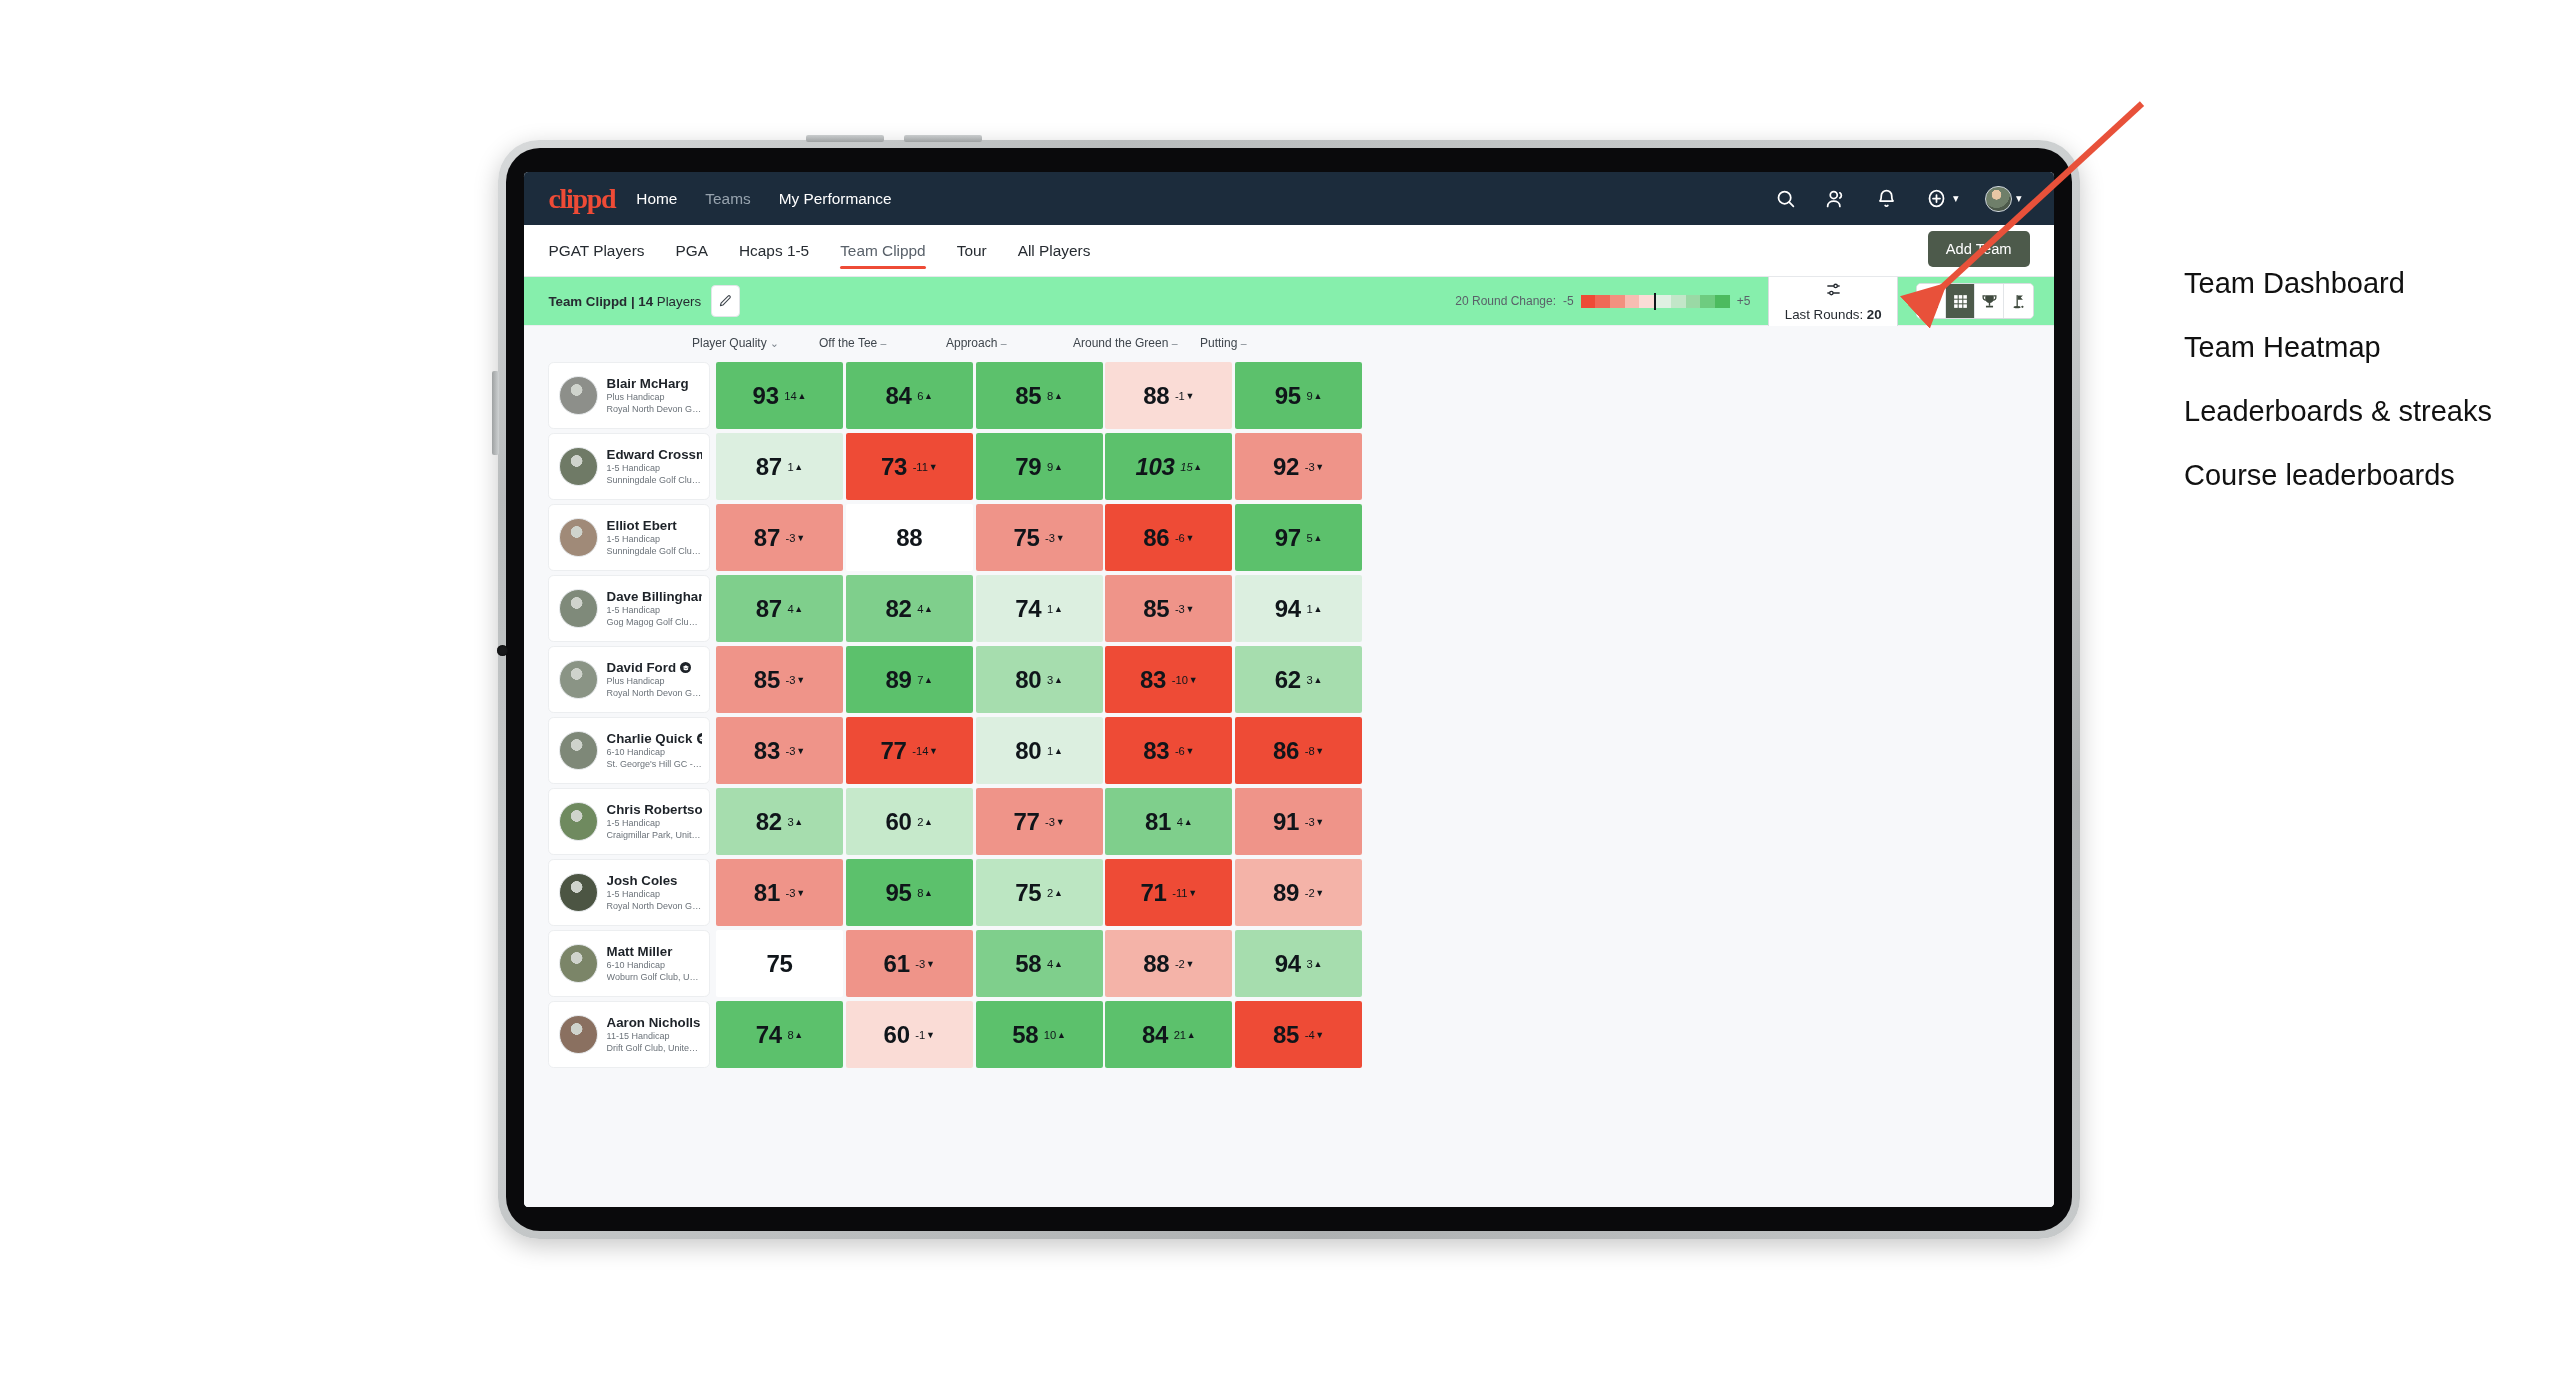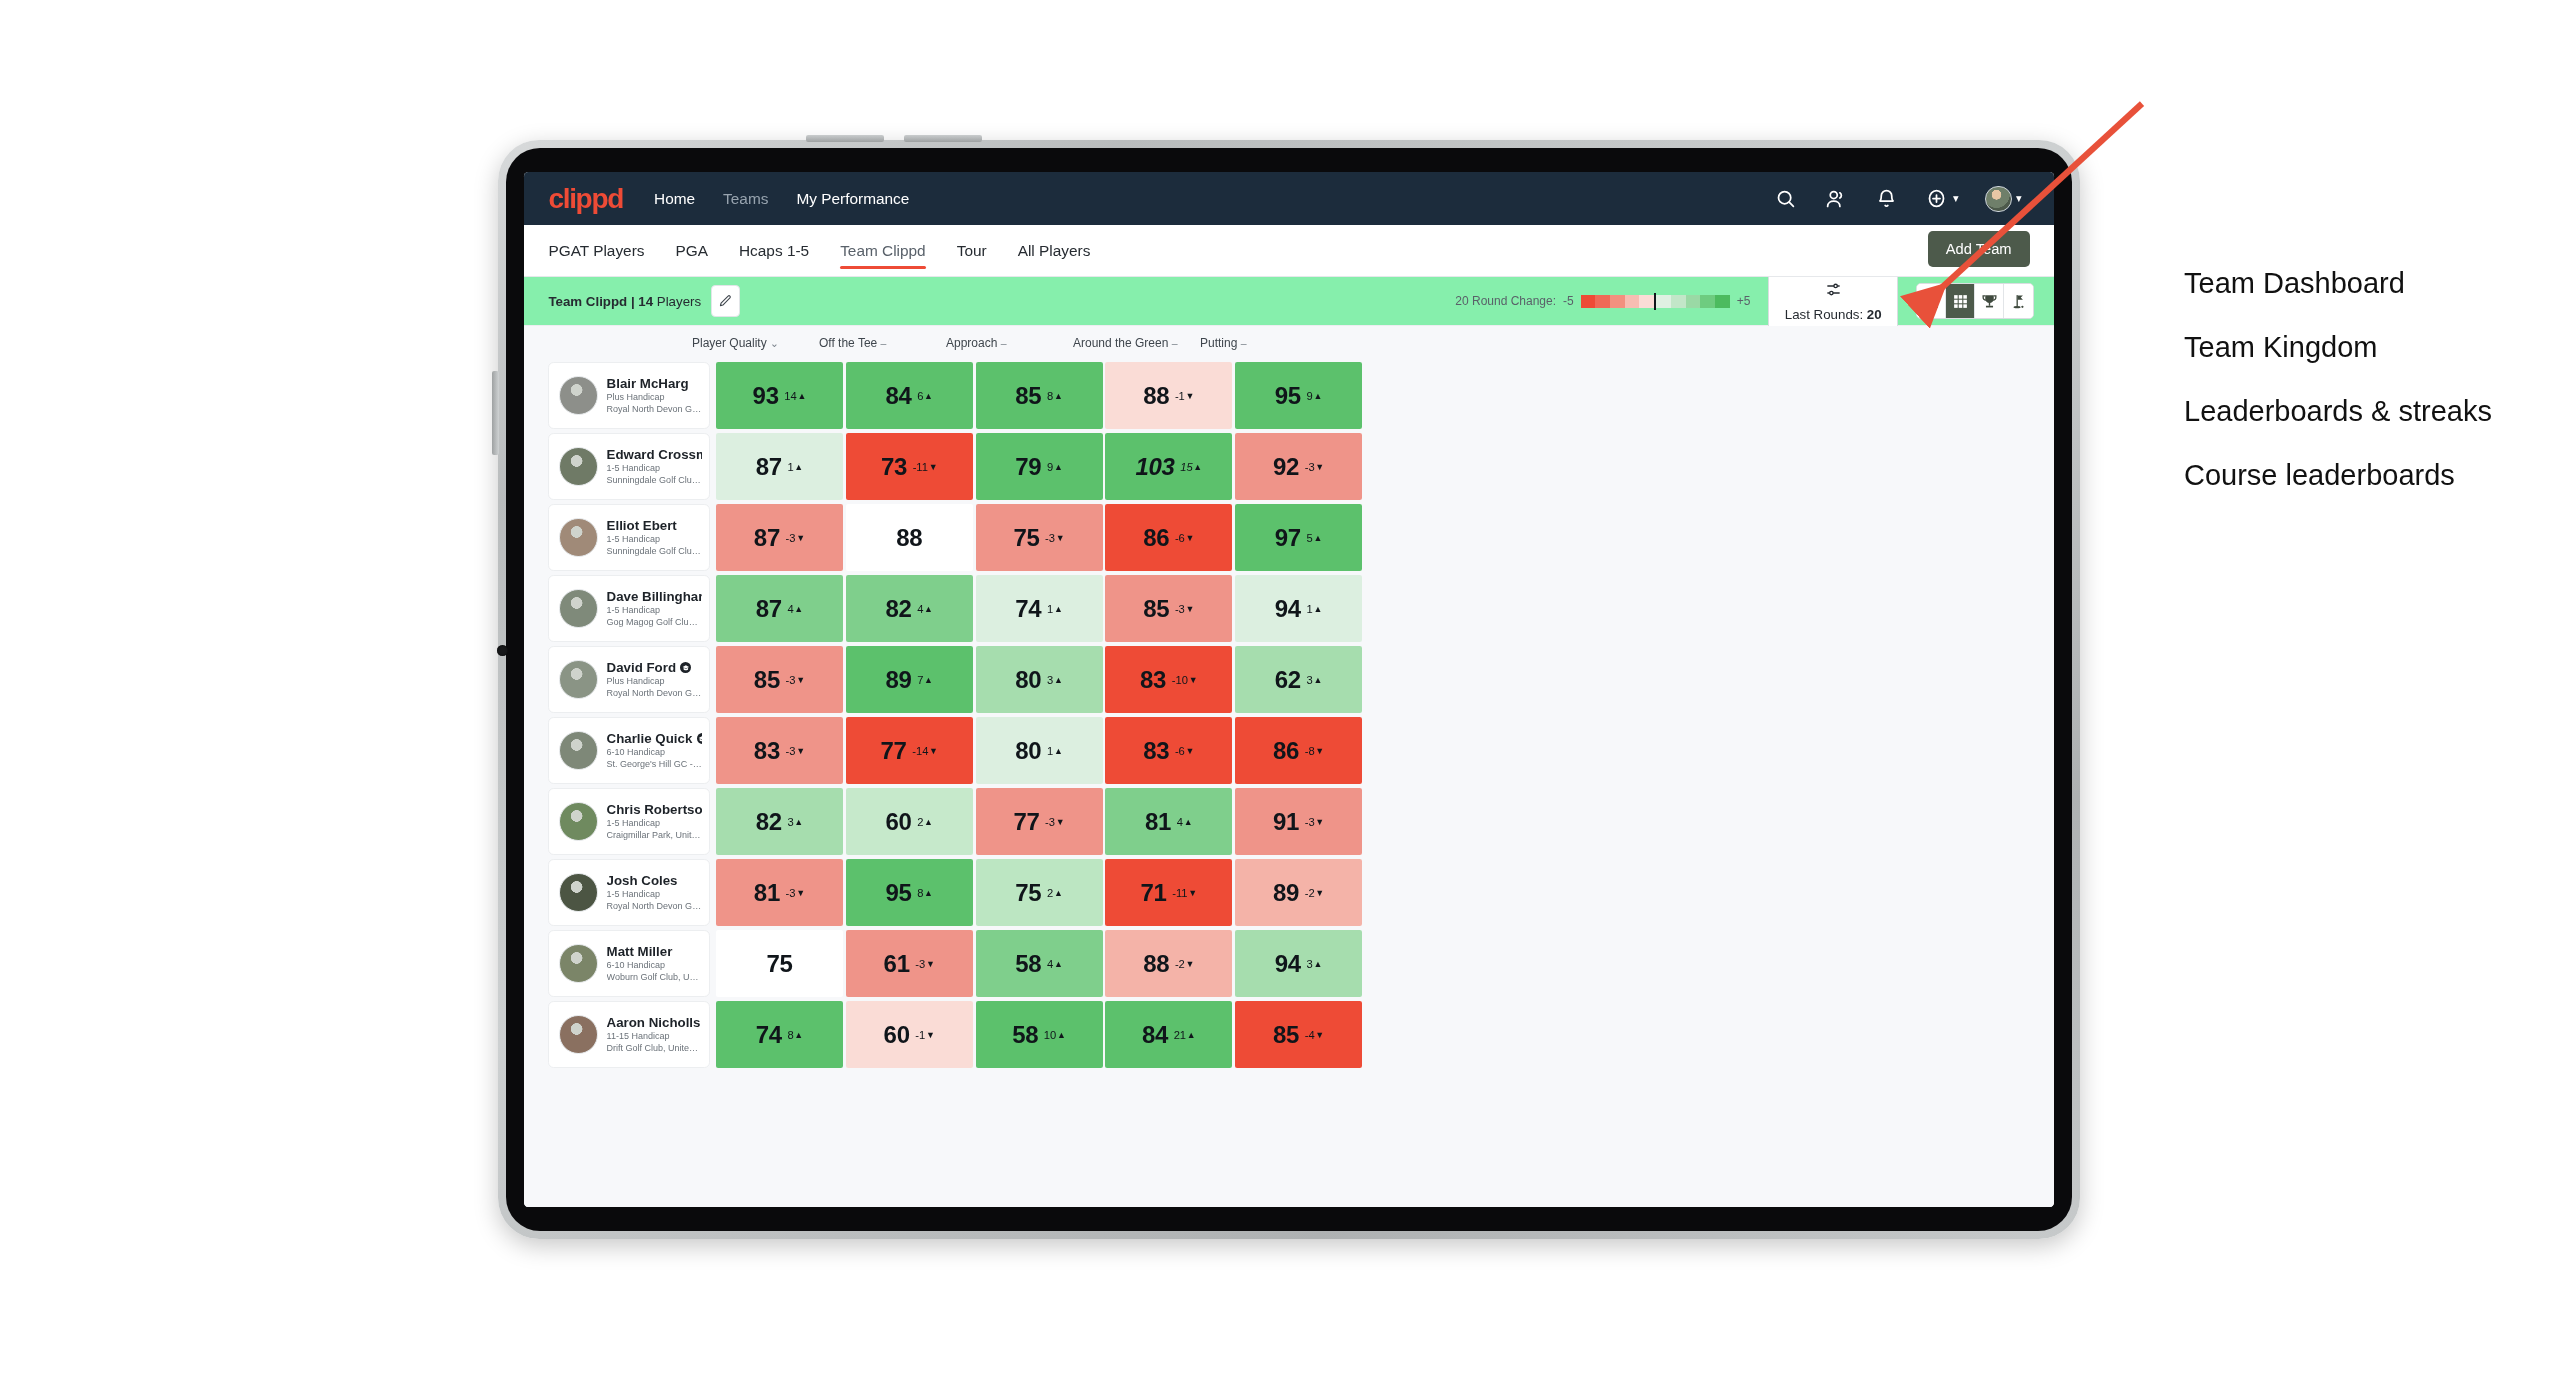--- a/index.html
+++ b/index.html
@@ -42,21 +42,21 @@
   .cam-dot { position:absolute; left:-1.4px; top:505px; width:11.2px; height:11.2px;
              border-radius:50%; background:#17181a; box-shadow:inset 0 0 2.1px #000; }
 
   
   #topnav {
     height: 53px; background: #1c2c3c;
     display: flex; align-items: center; padding: 0 32px 0 24px;
   }
   #logo {
     color: #ee4b36; font-size: 28px; font-weight: 700;
-    letter-spacing: -1.3px; margin-right: 31px; font-family:Liberation Sans, sans-serif;
+    letter-spacing: -1.3px; margin-right: 21px; font-family:Liberation Serif, serif;
   }
   .navlink {
     color: #ffffff; font-size: 15.4px; margin-right: 28px; white-space: nowrap;
   }
   .navlink.dim { color: #97a3ae; }
   #topnav-right { margin-left: auto; display: flex; align-items: center; gap: 26.6px; }
   .nav-ico { width: 24px; height: 24px; display:flex; align-items:center; justify-content:center; color:#fff; }
   .nav-ico svg { width: 21px; height: 21px; }
   .caret { color:#fff; font-size:11.2px; margin-left:4.2px; }
   #avatar {
@@ -806,21 +806,21 @@
               </div>
             </div>
         </div>
 
       </div>
     </div>
   </div>
 
   <div id="anno-list">
     <div class="anno-item">Team Dashboard</div>
-    <div class="anno-item">Team Kingdom</div>
+    <div class="anno-item">Team Heatmap</div>
     <div class="anno-item">Leaderboards &amp; streaks</div>
     <div class="anno-item">Course leaderboards</div>
   </div>
   <svg id="arrow-svg" viewBox="0 0 440 340">
     <defs>
       <marker id="ah" markerWidth="7" markerHeight="7" refX="3" refY="3.5" orient="auto">
         <path d="M7,0 L0,3.5 L7,7 z" fill="#e8513a"></path>
       </marker>
     </defs>
     <line x1="420" y1="18" x2="122" y2="292" stroke="#e8513a" stroke-width="9" marker-end="url(#ah)"></line>

